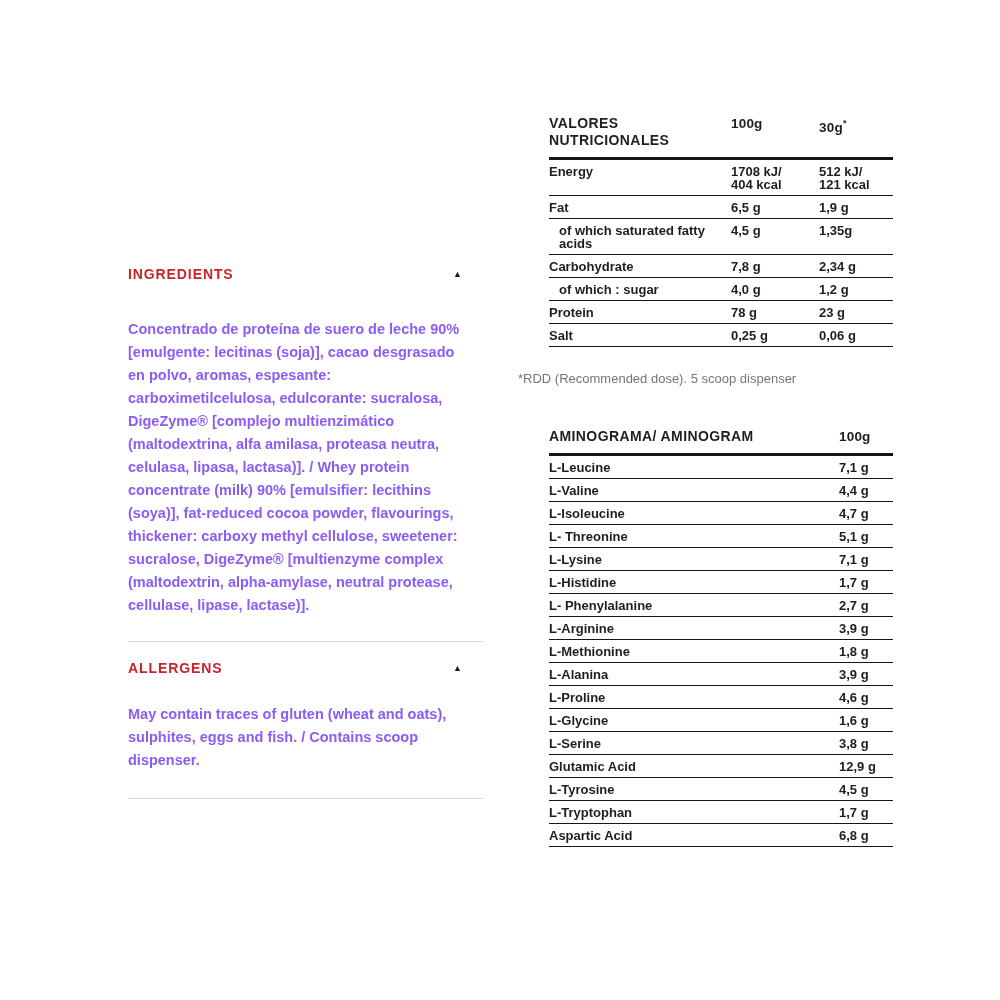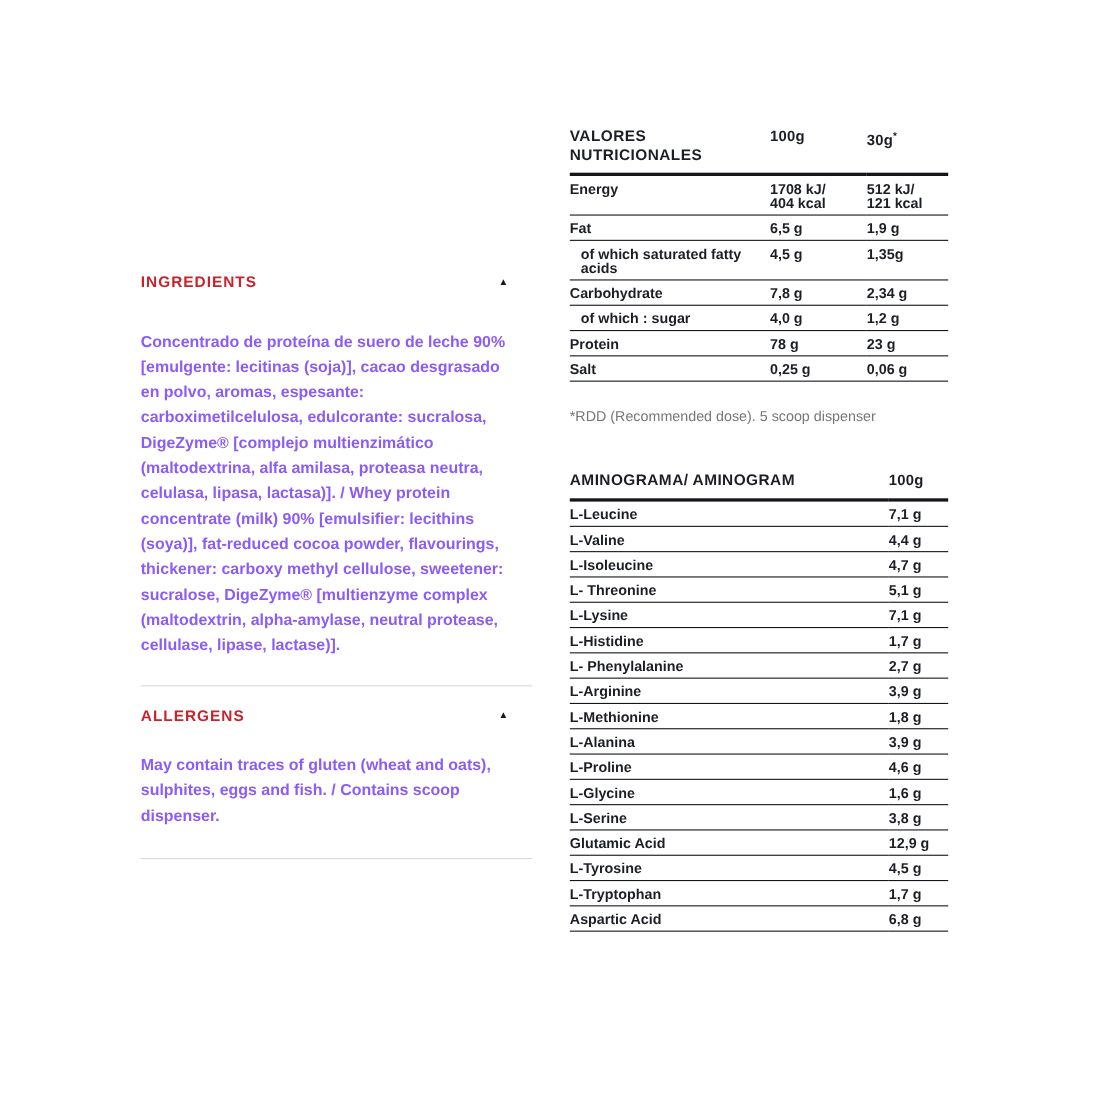--- a/index.html
+++ b/index.html
@@ -6,21 +6,21 @@
   html, body { margin: 0; padding: 0; }
   body {
     width: 1000px; height: 1000px;
     background: #ffffff;
     font-family: "Liberation Sans", sans-serif;
     position: relative;
     color: #1b1e24;
   }
 
   
-  .left-col { position: absolute; left: 128px; top: 246px; width: 356px; }
+  .left-col { position: absolute; left: 128px; top: 264px; width: 356px; }
 
   .sec-head {
     display: flex; align-items: center; justify-content: space-between;
     padding-right: 22px; cursor: pointer; height: 20px;
   }
   .sec-title {
     color: #c8232b; font-size: 14px; font-weight: bold;
     letter-spacing: 0.9px;
   }
   .caret { font-size: 9px; color: #15171b; line-height: 1; }
@@ -36,21 +36,21 @@
     border: none; border-top: 1px solid #d9d9d9;
     margin: 0; width: 356px;
   }
   .divider.d1 { margin-top: 24px; }
   .divider.d2 { margin-top: 26px; }
   .sec-head.allergens-head { margin-top: 16px; }
 
   
   .right-col { position: absolute; left: 518px; top: 113px; width: 344px; }
 
-  table { border-collapse: collapse; width: 344px; table-layout: fixed; }
+  table { border-collapse: collapse; width: 344px; table-layout: fixed; margin-left: 31px; }
 
   th {
     text-align: left; vertical-align: top;
     font-size: 14px; font-weight: bold; letter-spacing: 0.4px;
     padding: 2px 0 8px 0;
     border-bottom: 3px solid #14161a;
     line-height: 17px;
   }
   th.colhead { font-size: 13.5px; letter-spacing: 0.2px; }
   sup.star { font-size: 9px; vertical-align: super; }

